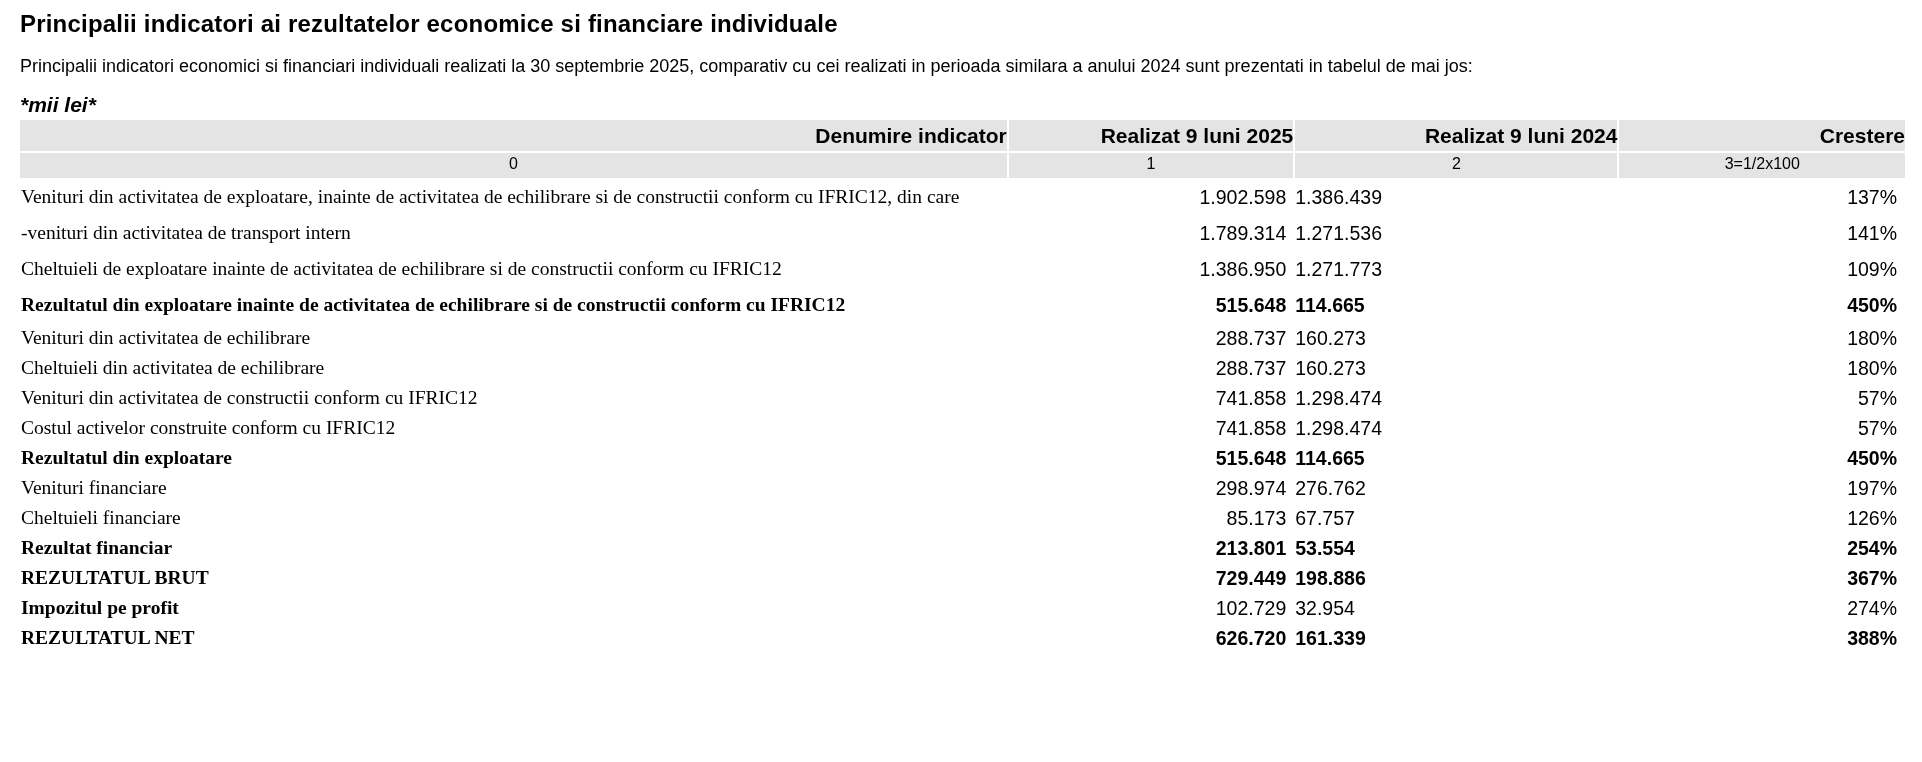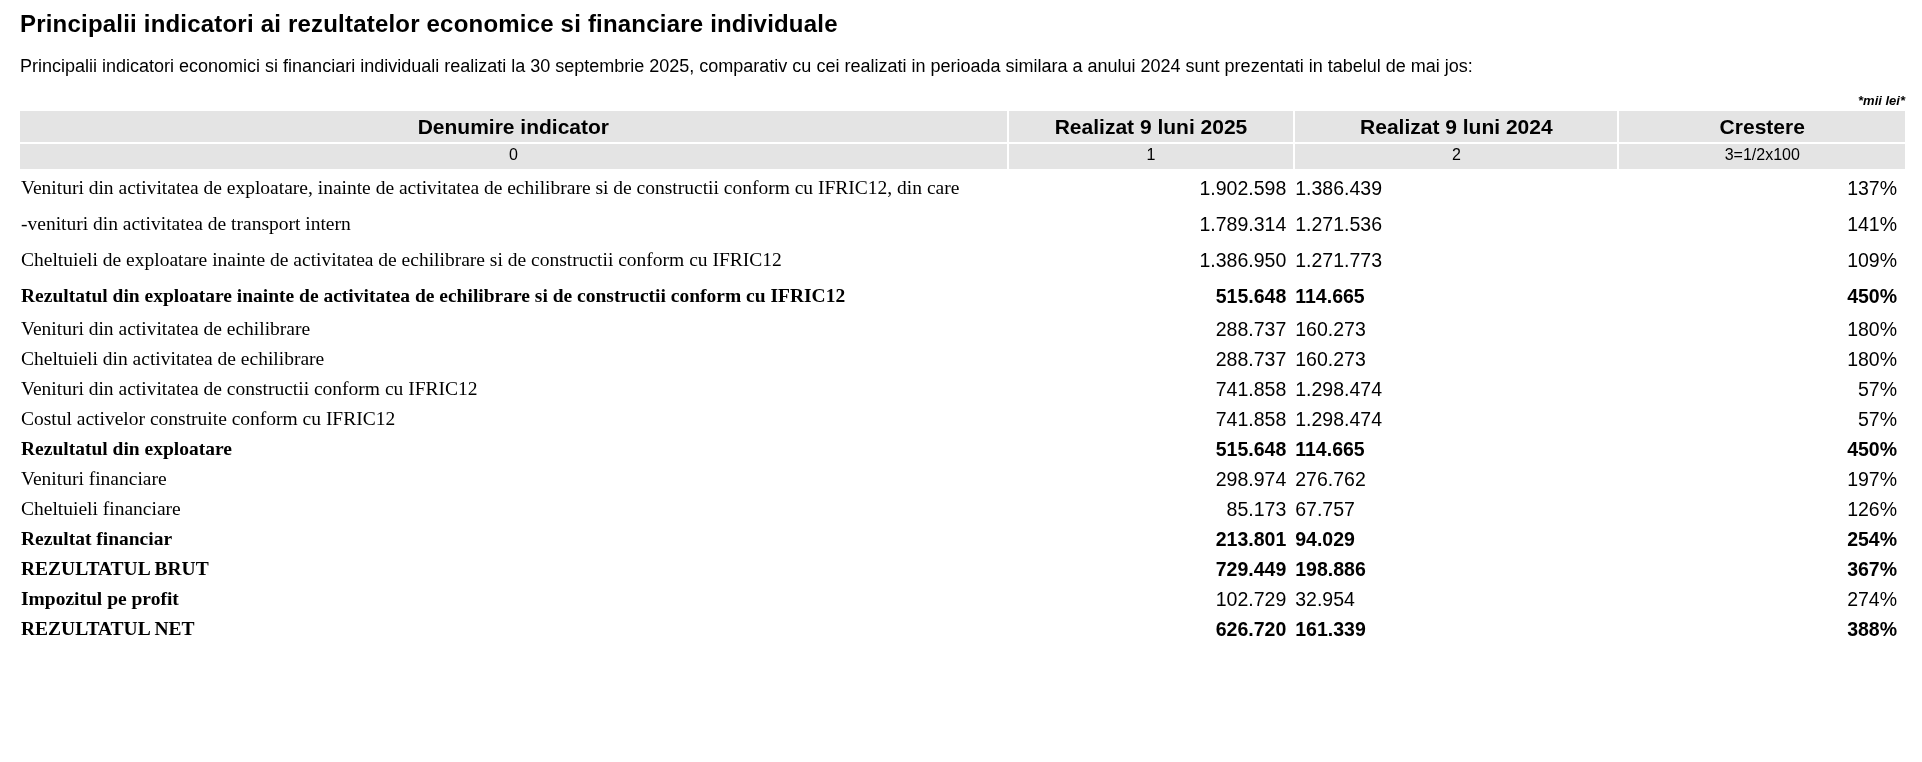--- a/index.html
+++ b/index.html
@@ -20,22 +20,21 @@
     letter-spacing: 0.2px;
   }
   .intro {
     font-size: 18px;
     line-height: 25px;
     margin: 0 0 14px 0;
     width: 1885px;
   }
   .unit-note {
     width: 1885px;
-    text-align: right;
-    font-size: 13px;
+    font-size: 21px;
     font-weight: bold;
     font-style: italic;
     margin: 0 0 3px 0;
   }
 
   table.indicators {
     border-collapse: collapse;
     table-layout: fixed;
     width: 1885px;
   }
@@ -47,21 +46,21 @@
   thead th {
     background: #e4e4e4;
     border-right: 2px solid #ffffff;
     font-weight: bold;
   }
   thead th:last-child { border-right: none; }
   thead tr.h-main th {
     font-size: 21px;
     padding: 4px 0 3px 0;
     border-bottom: 2px solid #ffffff;
-    text-align: center;
+    text-align: right;
   }
   thead tr.h-sub th {
     font-size: 16px;
     font-weight: normal;
     padding: 2px 0 5px 0;
     text-align: center;
   }
 
   tbody td {
     font-size: 19.5px;
@@ -177,21 +176,21 @@
       </tr>
       <tr>
         <td class="ind">Cheltuieli financiare</td>
         <td class="num">85.173</td>
         <td class="num2">67.757</td>
         <td class="num">126%</td>
       </tr>
       <tr class="bold">
         <td class="ind">Rezultat financiar</td>
         <td class="num">213.801</td>
-        <td class="num2">94.029</td>
+        <td class="num2">53.554</td>
         <td class="num">254%</td>
       </tr>
       <tr class="bold">
         <td class="ind">REZULTATUL BRUT</td>
         <td class="num">729.449</td>
         <td class="num2">198.886</td>
         <td class="num">367%</td>
       </tr>
       <tr class="lbold">
         <td class="ind">Impozitul pe profit</td>

